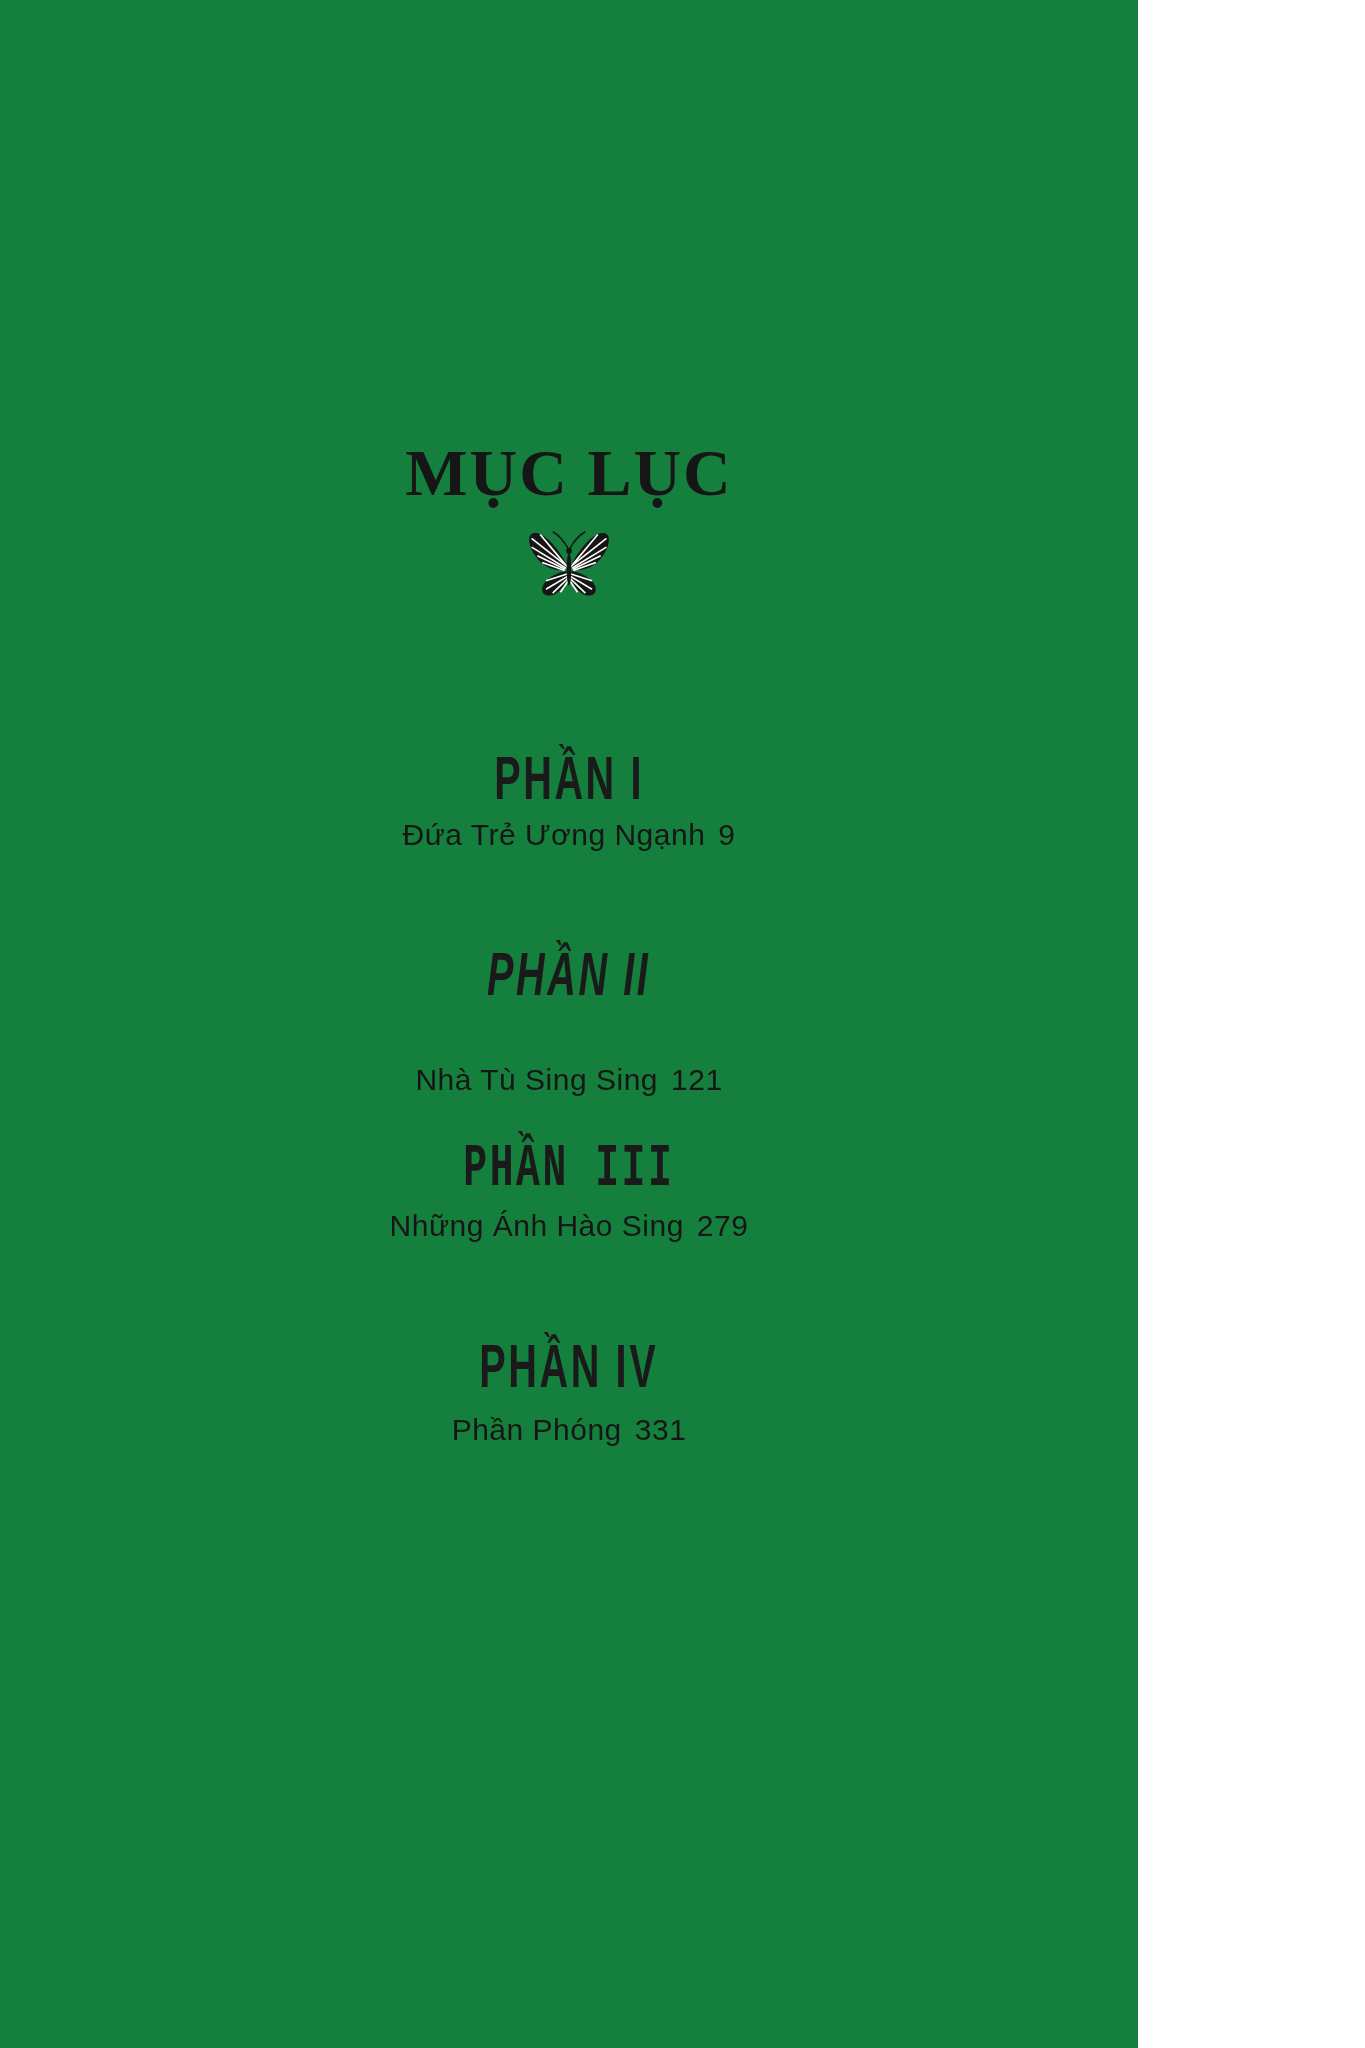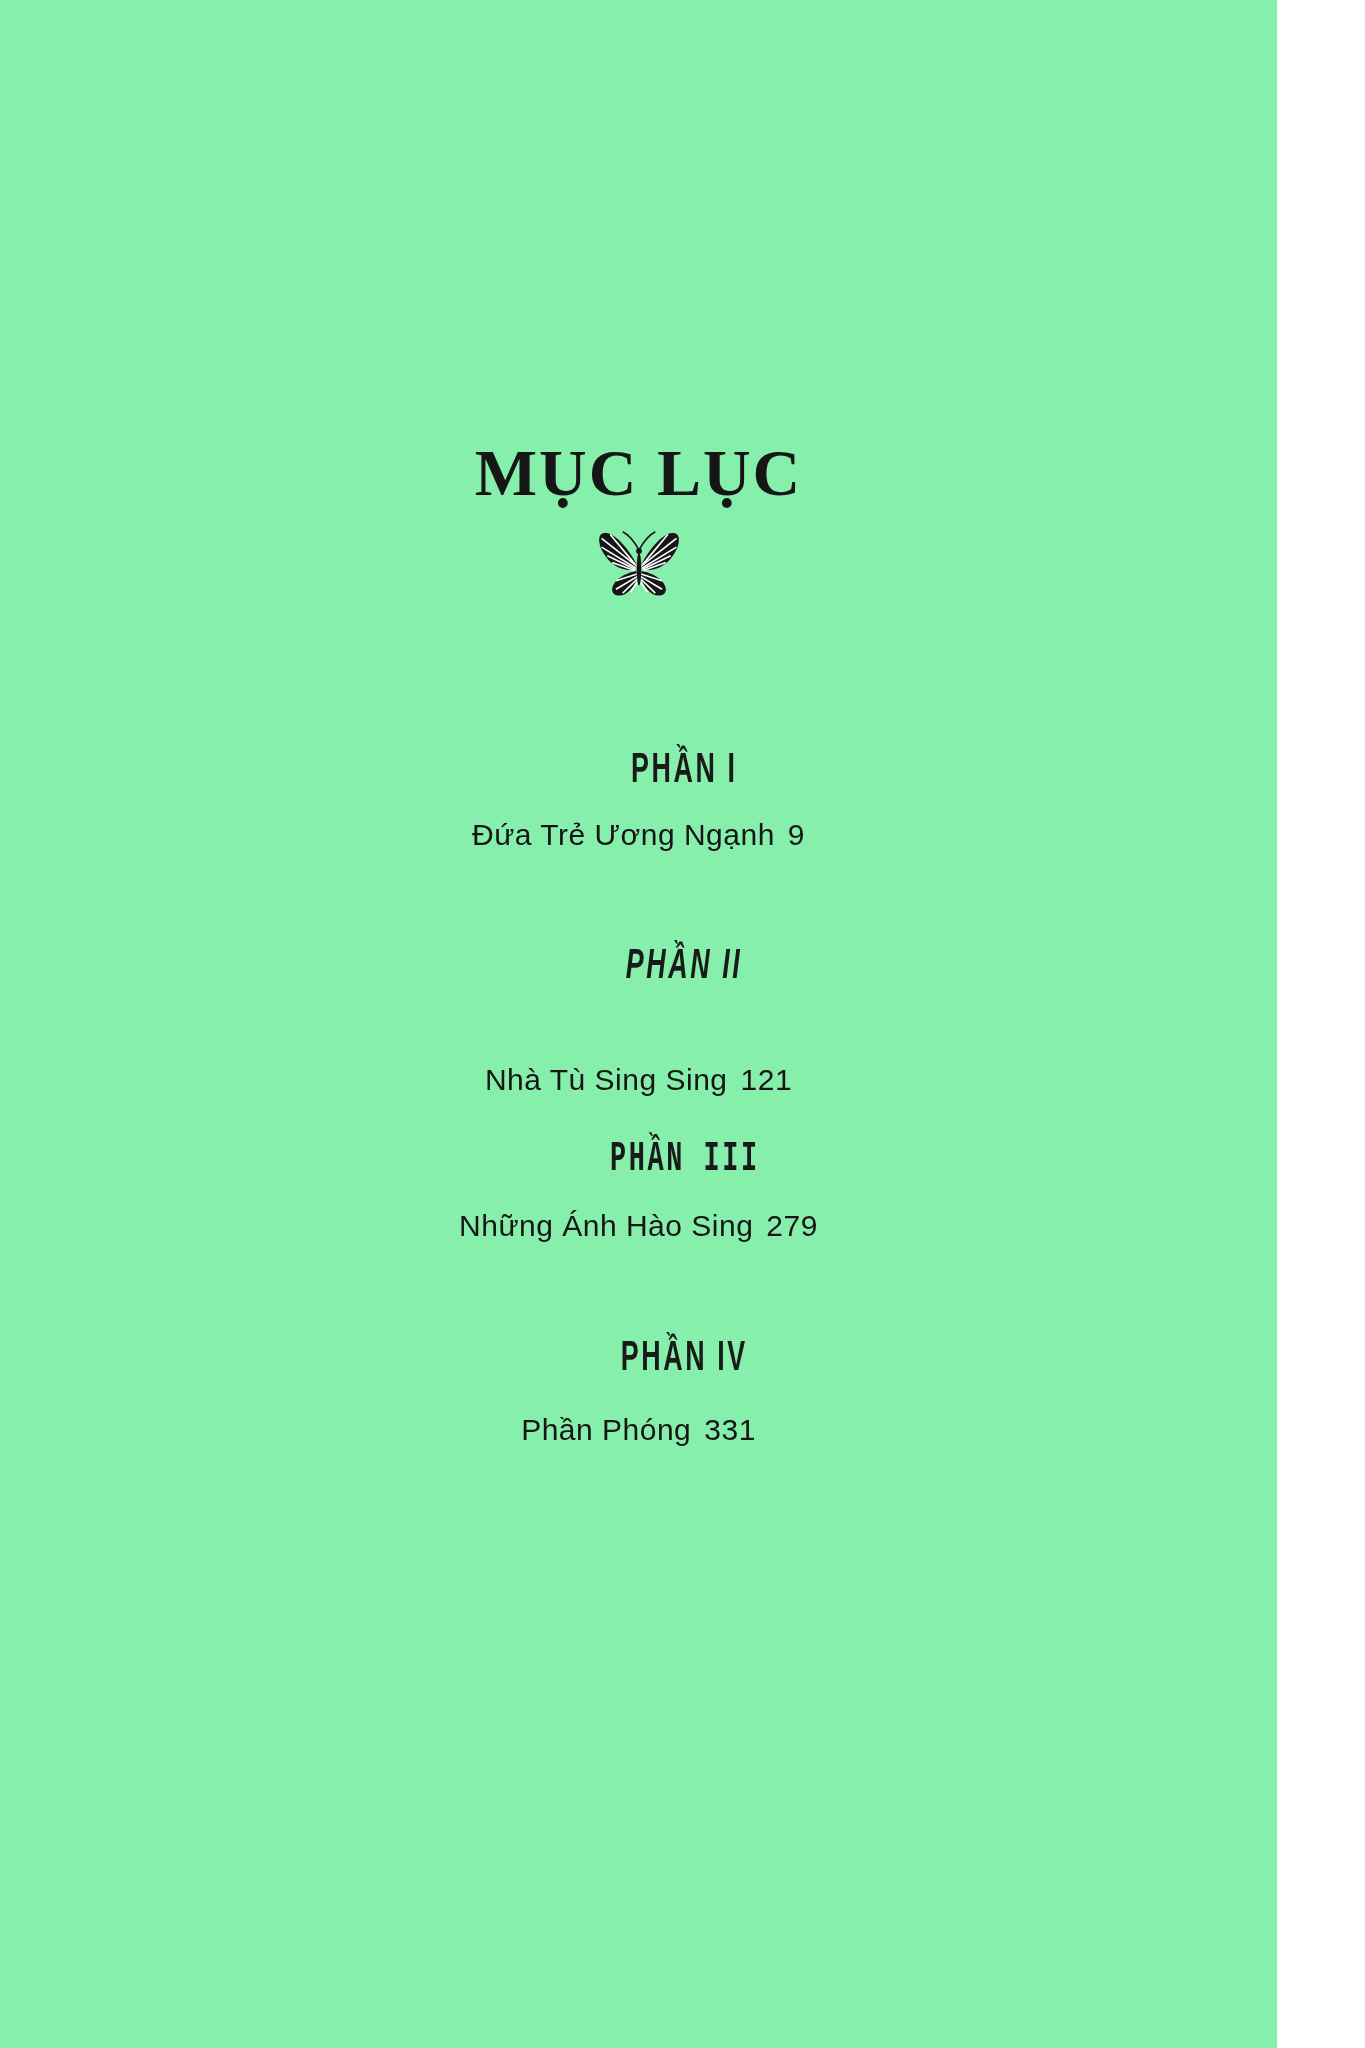--- a/index.html
+++ b/index.html
@@ -2,23 +2,23 @@
 <html><head>
 <meta charset="utf-8">
 <style>
   html, body {
     margin: 0;
     padding: 0;
     background: #ffffff;
   }
   .page {
     position: relative;
-    width: 1277px;
+    width: 1138px;
     height: 2048px;
-    background: #86efac;
+    background: #15803d;
     overflow: hidden;
     font-family: "Liberation Sans", sans-serif;
     color: #161616;
   }
   .abs {
     position: absolute;
     left: 0;
     width: 100%;
     text-align: center;
     line-height: 1;
@@ -34,25 +34,24 @@
     color: #161616;
   }
   
   .ornament {
     top: 524px;
   }
   .ornament svg { display: inline-block; vertical-align: top; }
   
   .part-label {
     font-family: "Liberation Sans", sans-serif;
-    font-size: 42px;
+    font-size: 62px;
     font-weight: 700;
     text-transform: uppercase;
     color: #1a1a1a;
-    padding-left: 46px;
   }
   .part-label .squeeze {
     display: inline-block;
     transform: scaleX(0.64);
     transform-origin: 50% 50%;
     letter-spacing: 4px;
   }
   
   .chapter-line {
     font-family: "Liberation Sans", sans-serif;

